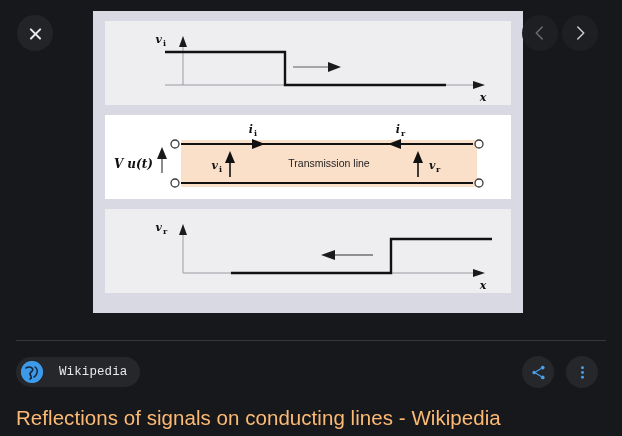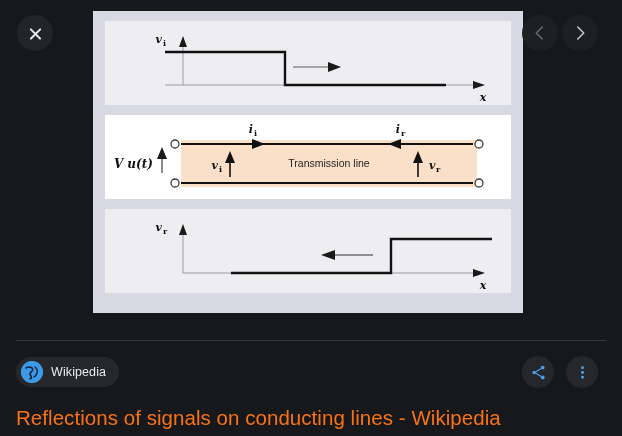--- a/index.html
+++ b/index.html
@@ -101,25 +101,26 @@
     height: 1px;
     background: #34363a;
   }
   .source-chip {
     position: absolute;
     left: 16px;
     top: 357px;
     height: 30px;
     display: flex;
     align-items: center;
-    gap: 8px;
+    gap: 16px;
     background: #26272b;
     border-radius: 16px;
     padding: 0 13px 0 5px;
     cursor: pointer;
+    font-family: Liberation Mono, monospace;
   }
   .globe {
     width: 22px;
     height: 22px;
     border-radius: 50%;
     background: #3d9ae8;
     position: relative;
     flex: none;
     overflow: hidden;
   }
@@ -144,21 +145,21 @@
     cursor: pointer;
   }
   .share-btn { left: 522px; }
   .more-btn  { left: 566px; }
 
   .page-title {
     position: absolute;
     left: 16px;
     top: 404px;
     width: 592px;
-    color: #f97316;
+    color: #fdba74;
     font-size: 20.5px;
     line-height: 27px;
     letter-spacing: 0.05px;
     white-space: nowrap;
   }
 </style>
 </head>
 <body>
 
 <div class="viewer-topbar">

